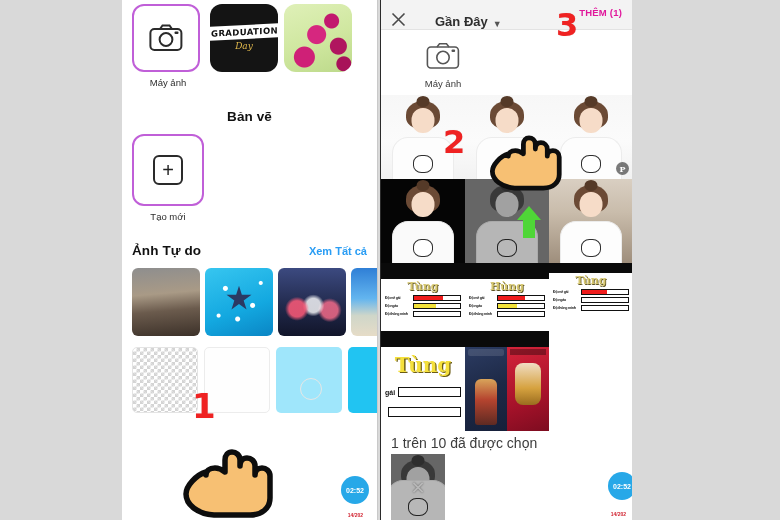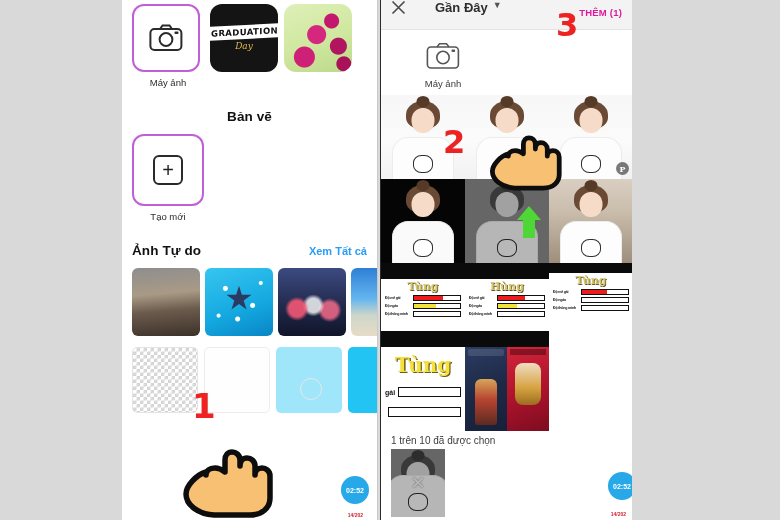--- a/index.html
+++ b/index.html
@@ -121,21 +121,21 @@
     position:absolute; width:22px; height:22px; border-radius:50%;
     border:1px solid #e6e6e6;
   }
 
   
   #right-panel {
     position:absolute; left:380px; top:0; width:252px; height:520px;
     background:#fff; overflow:hidden; border-left:1px solid #2b2b2b;
   }
   .rp-header {
-    height:30px; background:#f3f3f3; display:flex; align-items:flex-start;
+    height:30px; background:#f3f3f3; display:flex; align-items:flex-end;
     position:relative; border-bottom:1px solid #e3e3e3;
   }
   .x-icon { width:22px; margin-left:10px; font-size:15px; color:#4a4a4a; line-height:1; }
   .rp-title {
     font-size:13px; color:#2e2e2e; font-weight:bold; margin-left:22px;
   }
   .chev { font-size:9px; color:#555; margin-left:5px; }
   .rp-add {
     position:absolute; right:10px; top:7px;
     font-size:9.5px; font-weight:bold; color:#e0189c; letter-spacing:.2px;
@@ -241,21 +241,21 @@
     border-radius:8px;
   }
   .red-cell .band { position:absolute; top:2px; left:3px; right:3px; height:6px; background:rgba(0,0,0,.35); }
 
   .room-cell {
     background:linear-gradient(180deg,#d9cfc2 0%,#c9bcab 40%,#9e8e7c 100%);
     position:relative;
   }
 
   .status-line {
-    font-size:10px; color:#3c3c3c; padding:4px 0 3px 10px;
+    font-size:14px; color:#3c3c3c; padding:4px 0 3px 10px;
   }
   .sel-strip { padding:0 0 0 10px; }
   .sel-thumb {
     width:54px; height:68px; background:#9a9a9a; position:relative;
     overflow:hidden;
   }
   .sel-thumb .xmark {
     position:absolute; left:50%; top:50%; transform:translate(-50%,-50%);
     color:#fff; font-size:18px; font-weight:300; line-height:1;
     text-shadow:0 0 2px rgba(0,0,0,.5);

